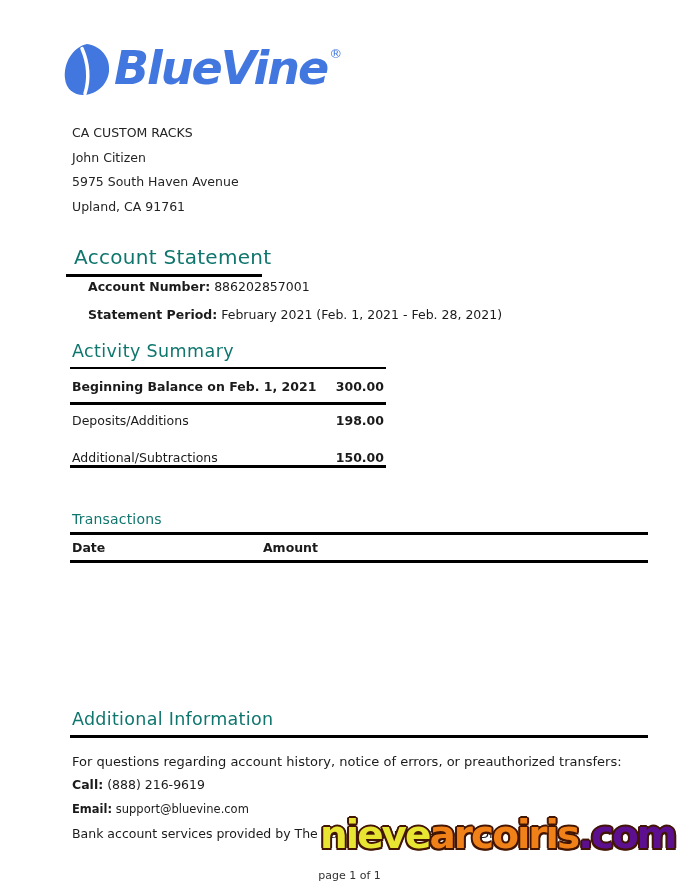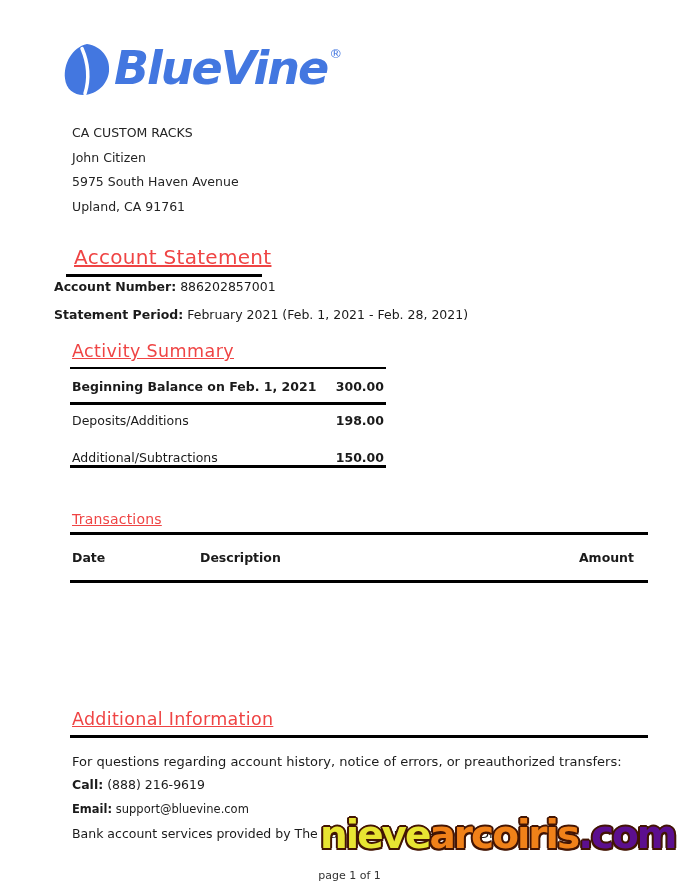--- a/index.html
+++ b/index.html
@@ -24,44 +24,44 @@
     font-weight: bold;
     letter-spacing: -2px;
     margin-left: 2px;
   }
   .reg-mark { font-size: 13px; margin-top: 8px; margin-left: 2px; font-style: normal; }
 
   
   .address { position: absolute; left: 72px; top: 121px; font-size: 12.5px; line-height: 24.5px; color: #242424; }
 
   
-  h1, h2 { margin: 0; font-weight: 400; color: #ef4444; text-decoration: underline; }
+  h1, h2 { margin: 0; font-weight: 400; color: #0f766e; }
 
   .stmt-title-wrap { position: absolute; left: 66px; top: 245px; width: 196px; border-bottom: 3px solid #000; padding: 0 0 5px 8px; }
   .stmt-title { font-size: 20px; letter-spacing: 0.3px; white-space: nowrap; }
 
-  .info-line { position: absolute; left: 54px; font-size: 12.5px; }
+  .info-line { position: absolute; left: 88px; font-size: 12.5px; }
   .info-line b { font-weight: bold; }
   .acct-line { top: 279px; }
   .period-line { top: 307px; }
 
   
   .activity { position: absolute; left: 70px; top: 341px; width: 316px; border-bottom: 3px solid #000; }
   .activity h2 { font-size: 17.5px; letter-spacing: 0.4px; padding: 0 0 6px 2px; border-bottom: 2px solid #000; }
   .row { display: flex; justify-content: space-between; align-items: baseline; }
   .row .amount { font-weight: bold; font-size: 12.5px; }
   .row-beginning { padding: 10px 2px 8px 2px; border-bottom: 3px solid #000; font-weight: bold; font-size: 12.5px; }
   .row-deposits { padding: 8px 2px 0 2px; font-size: 12.5px; }
   .row-withdrawals { padding: 22px 2px 0 2px; font-size: 12.5px; }
   .row-ending { padding: 23px 2px 14px 2px; font-weight: bold; font-size: 11.5px; }
 
   
   .transactions { position: absolute; left: 70px; top: 511px; width: 578px; }
   .transactions h2 { font-size: 14px; letter-spacing: 0.2px; padding: 0 0 5px 2px; }
-  .tx-header { display: flex; border-top: 3px solid #000; border-bottom: 3px solid #000; padding: 15px 2px; font-weight: bold; font-size: 12.5px; }
+  .tx-header { display: flex; border-top: 3px solid #000; border-bottom: 3px solid #000; padding: 5px 2px; font-weight: bold; font-size: 12.5px; }
   .tx-col-date { width: 128px; }
   .tx-col-desc { flex: 1; }
   .tx-col-amount { width: 130px; text-align: right; padding-right: 12px; }
   .tx-body { min-height: 10px; }
 
   
   .additional { position: absolute; left: 70px; top: 709px; width: 578px; }
   .additional h2 { font-size: 17.5px; letter-spacing: 0.3px; padding: 0 0 6px 2px; border-bottom: 3px solid #000; }
   .additional p { margin: 0; }
   .ai-intro { margin: 16px 0 0 2px !important; font-size: 13px; }
@@ -136,21 +136,20 @@
     <div class="row row-withdrawals">
       <span>Additional/Subtractions</span>
       <span class="amount">150.00</span>
     </div>
   </div>
 
   <div class="transactions">
     <h2>Transactions</h2>
     <div class="tx-header">
       <span class="tx-col-date">Date</span>
-      <span class="tx-col-desc">Description</span>
       <span class="tx-col-amount">Amount</span>
     </div>
     <div class="tx-body"></div>
   </div>
 
   <div class="additional">
     <h2>Additional Information</h2>
     <p class="ai-intro">For questions regarding account history, notice of errors, or preauthorized transfers:</p>
     <p class="ai-call">
       <b>Call:</b>

